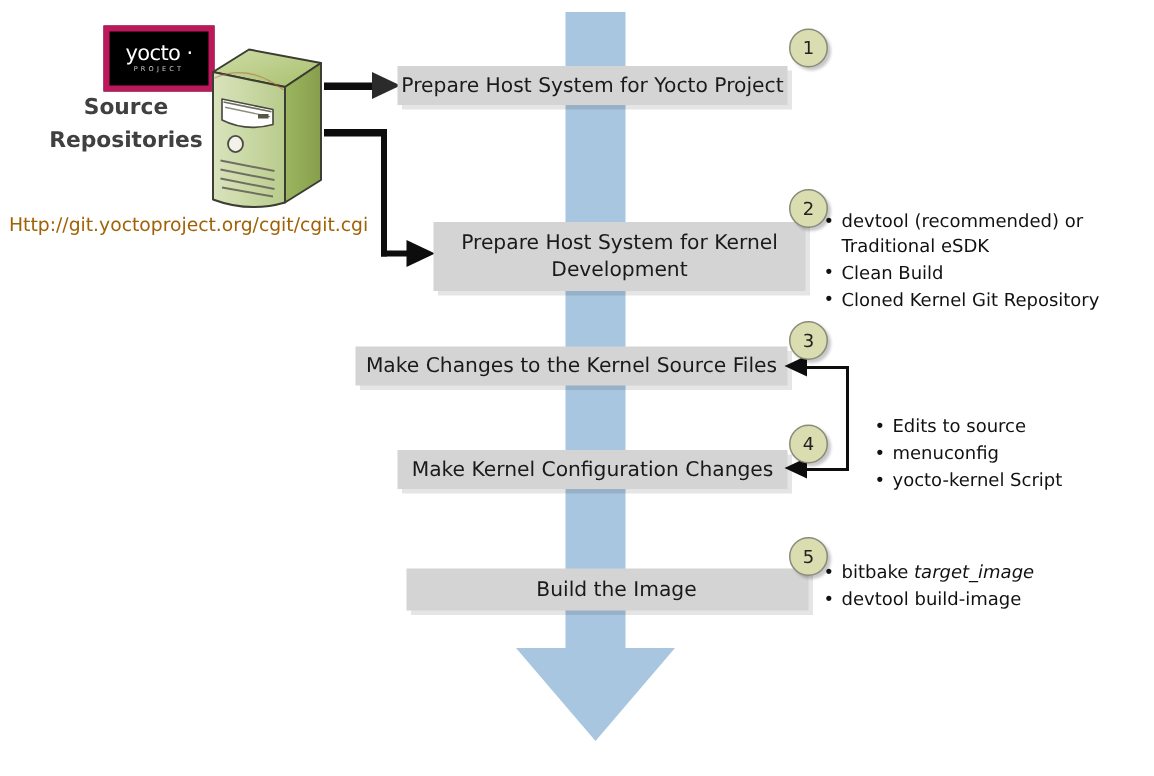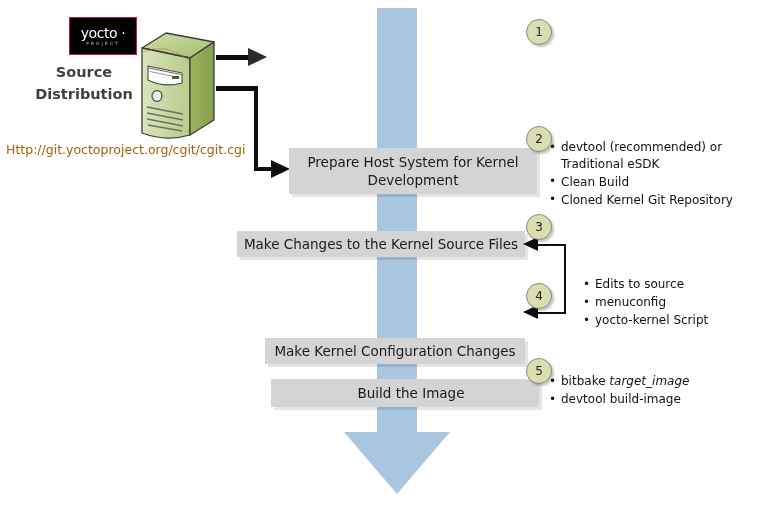--- a/index.html
+++ b/index.html
@@ -39,38 +39,38 @@
     font-size:13.5px;
     display:flex;align-items:center;justify-content:center;
     text-align:center;
     line-height:1.35;
     box-shadow:3px 3px 0 rgba(0,0,0,0.10);
     z-index:4;
   }
   #box1{left:265px;top:44px;width:260px;height:26px;}
   #box2{left:289px;top:148px;width:248px;height:46px;}
   #box3{left:237px;top:231px;width:288px;height:26px;}
-  #box4{left:265px;top:300px;width:260px;height:26px;margin-top:38px;}
+  #box4{left:265px;top:300px;width:260px;height:26px;}
   #box5{left:271px;top:379px;width:256px;height:28px;padding-left:12px;}
 
   
   .src-label{
     position:absolute;left:24px;top:62px;width:120px;
     font-weight:bold;font-size:14.5px;text-align:center;line-height:1.5;
     color:#404040;
   }
   .src-url{
     position:absolute;left:6px;top:142px;width:230px;
     font-size:12.5px;color:#a16207;white-space:nowrap;
   }
 
   
   .logo{
     position:absolute;left:69px;top:17px;width:66px;height:36px;
-    background:#000;border:1px solid #be185d;
+    background:#000;border:4px solid #be185d;
     display:flex;flex-direction:column;align-items:center;justify-content:center;
   }
   .logo-main{
     color:#fff;font-size:14px;letter-spacing:-0.4px;line-height:1;
     font-family:"DejaVu Sans","Liberation Sans",sans-serif;
   }
   .logo-sub{
     color:#c9c9c9;font-size:4.4px;letter-spacing:2.1px;margin-top:2px;
     line-height:1;
   }
@@ -140,21 +140,21 @@
   <div class="bluehead-shadow"></div>
   <div class="bluehead"></div>
 
   <div class="logo">
     <div class="logo-main">yocto ·</div>
     <div class="logo-sub">PROJECT</div>
   </div>
 
   <div class="src-label">
     <div>Source</div>
-    <div>Distribution</div>
+    <div>Repositories</div>
   </div>
   <div class="src-url">Http://git.yoctoproject.org/cgit/cgit.cgi</div>
 
   <div class="server">
     <svg width="80" height="112" viewBox="0 0 80 112" xmlns="http://www.w3.org/2000/svg">
       <defs>
         <linearGradient id="gfront" x1="0" y1="0" x2="1" y2="0">
           <stop offset="0" stop-color="#d9e3bd"></stop>
           <stop offset="0.45" stop-color="#cbd9a6"></stop>
           <stop offset="1" stop-color="#b9cb8c"></stop>
@@ -192,20 +192,21 @@
   </div>
 
   <div class="line" id="l1"></div>
   <div class="arrowhead" id="ah1"></div>
 
   <div class="line" id="l2a"></div>
   <div class="line" id="l2b"></div>
   <div class="line" id="l2c"></div>
   <div class="arrowhead" id="ah2"></div>
 
+  <div class="pbox" id="box1">Prepare Host System for Yocto Project</div>
   <div class="pbox" id="box2">Prepare Host System for Kernel Development</div>
   <div class="pbox" id="box3">Make Changes to the Kernel Source Files</div>
   <div class="pbox" id="box4">Make Kernel Configuration Changes</div>
   <div class="pbox" id="box5">Build the Image</div>
 
   <div id="fbt"></div>
   <div id="fbv"></div>
   <div id="fbb"></div>
   <div id="ah3"></div>
   <div id="ah4"></div>

